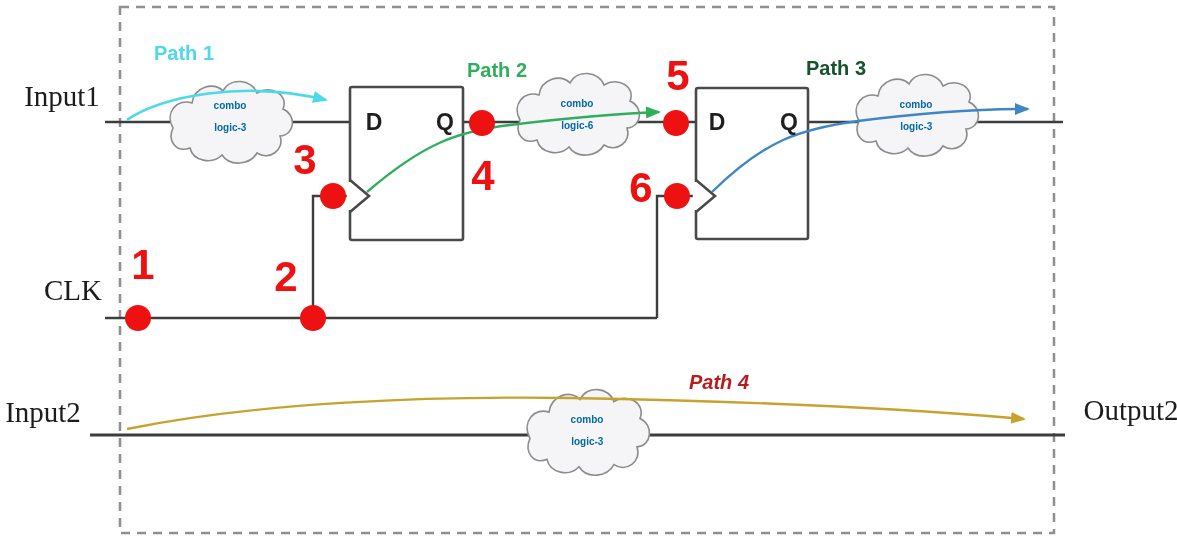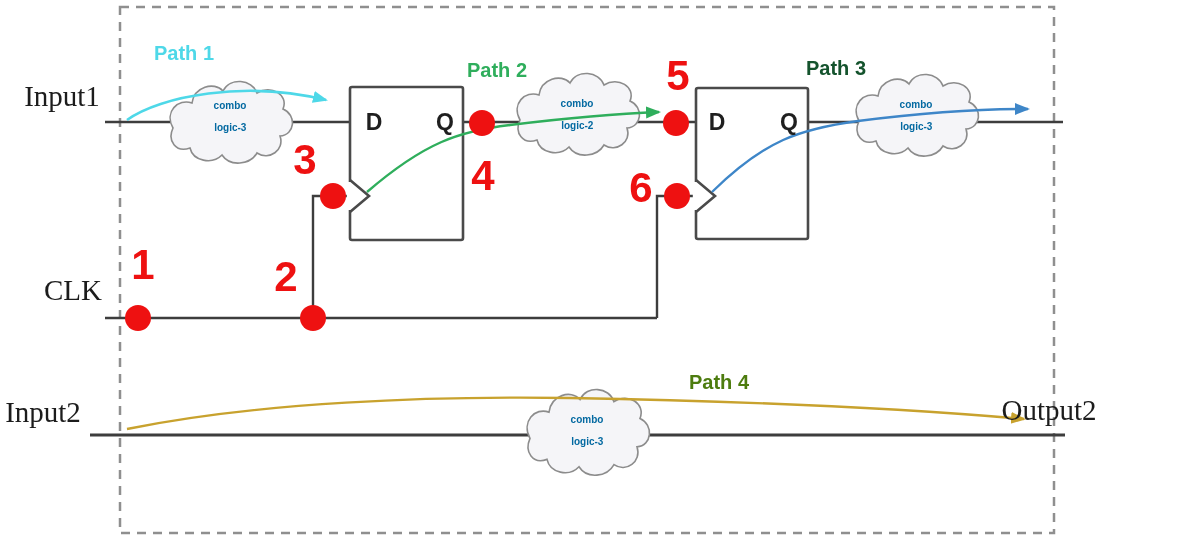--- a/index.html
+++ b/index.html
@@ -89,46 +89,46 @@
     <circle cx="313" cy="318" r="13" fill="#ee1111"></circle>
     <circle cx="333" cy="196" r="13" fill="#ee1111"></circle>
     <circle cx="482" cy="123" r="13" fill="#ee1111"></circle>
     <circle cx="676" cy="123" r="13" fill="#ee1111"></circle>
     <circle cx="677" cy="196" r="13" fill="#ee1111"></circle>
   </svg>
 
   <div class="lbl io-lbl" style="left:62px;top:96px;">Input1</div>
   <div class="lbl io-lbl" style="left:73px;top:290px;">CLK</div>
   <div class="lbl io-lbl" style="left:43px;top:412px;">Input2</div>
-  <div class="lbl io-lbl" style="left:1049px;top:410px;">Output2</div>
+  <div class="lbl io-lbl" style="left:1131px;top:410px;">Output2</div>
 
   <div class="lbl path-lbl" style="left: 184px; top: 53px; color: rgb(78, 216, 232);">Path 1</div>
   <div class="lbl path-lbl" style="left: 497px; top: 70px; color: rgb(47, 174, 92);">Path 2</div>
   <div class="lbl path-lbl" style="left: 836px; top: 68px; color: #14532d;">Path 3</div>
-  <div class="lbl path-lbl" style="left: 719px; top: 382px; color: #4d7c0f;">Path 4</div>
+  <div class="lbl path-lbl" style="left: 719px; top: 382px; color: #b91c1c; font-style: italic;">Path 4</div>
 
   <div class="lbl num-lbl" style="left: 143px; top: 265px; color: rgb(238, 17, 17);">1</div>
   <div class="lbl num-lbl" style="left: 286px; top: 277px; color: rgb(238, 17, 17);">2</div>
   <div class="lbl num-lbl" style="left: 305px; top: 160px; color: rgb(238, 17, 17);">3</div>
   <div class="lbl num-lbl" style="left: 483px; top: 176px; color: rgb(238, 17, 17);">4</div>
   <div class="lbl num-lbl" style="left: 678px; top: 76px; color: rgb(238, 17, 17);">5</div>
   <div class="lbl num-lbl" style="left: 641px; top: 188px; color: rgb(238, 17, 17);">6</div>
 
   <div class="lbl ffpin-lbl" style="left:374px;top:122px;">D</div>
   <div class="lbl ffpin-lbl" style="left:445px;top:122px;">Q</div>
   <div class="lbl ffpin-lbl" style="left:717px;top:122px;">D</div>
   <div class="lbl ffpin-lbl" style="left:789px;top:122px;">Q</div>
 
   <div class="lbl cloud-lbl" style="left:230px;top:117px;">
     <span>combo</span>
     <span>logic-3</span>
   </div>
   <div class="lbl cloud-lbl" style="left:577px;top:115px;">
     <span>combo</span>
-    <span>logic-2</span>
+    <span>logic-6</span>
   </div>
   <div class="lbl cloud-lbl" style="left:916px;top:116px;">
     <span>combo</span>
     <span>logic-3</span>
   </div>
   <div class="lbl cloud-lbl" style="left:587px;top:431px;">
     <span>combo</span>
     <span>logic-3</span>
   </div>
 

